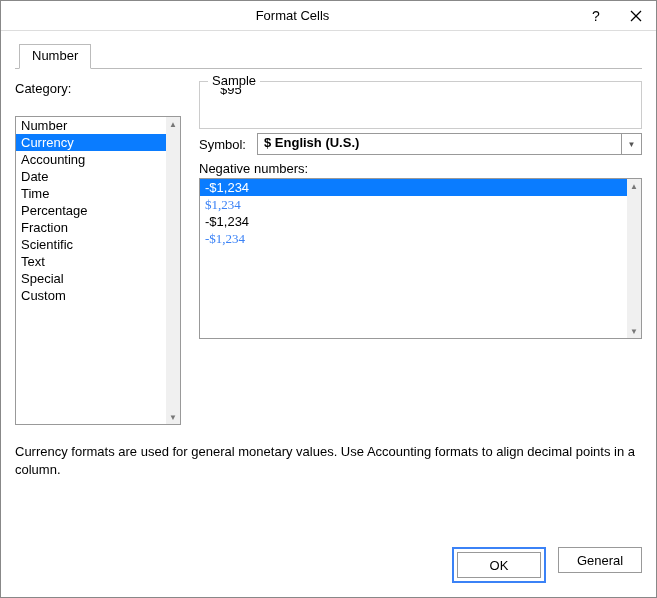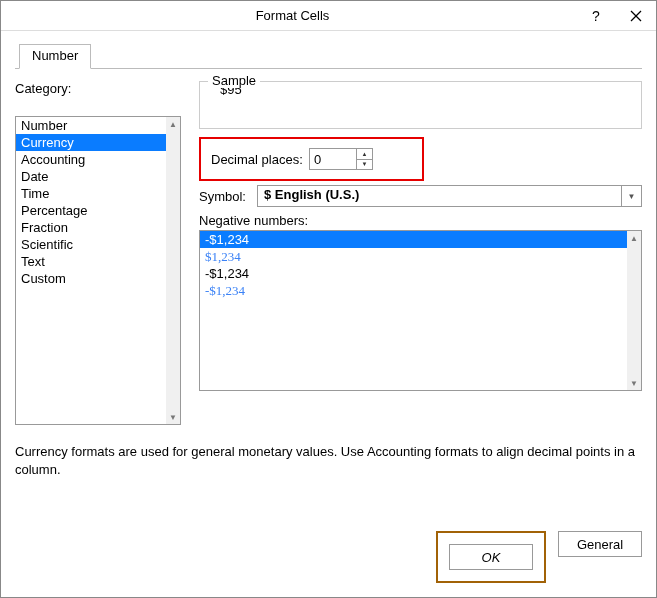--- a/index.html
+++ b/index.html
@@ -209,23 +209,23 @@
     border:1px solid #999;
     background:#fff;
     width:84px;
     height:26px;
     display:flex;
     align-items:center;
     justify-content:center;
     cursor:pointer;
   }
   .btn.ok-wrap {
-    border:2px solid #a16207;
-    padding:11px;
-    width:auto; height:auto;font-style:italic;
+    border:2px solid #3b82f6;
+    padding:3px;
+    width:auto; height:auto;
   }
   .btn.ok-wrap .btn-inner {
     border:1px solid #999;
     width:84px; height:26px;
     display:flex;align-items:center;justify-content:center;
   }
 </style>
 </head>
 <body>
 
@@ -255,47 +255,36 @@
           <div class="items" id="category-items">
               <div class="item">Number</div>
               <div class="item selected">Currency</div>
               <div class="item">Accounting</div>
               <div class="item">Date</div>
               <div class="item">Time</div>
               <div class="item">Percentage</div>
               <div class="item">Fraction</div>
               <div class="item">Scientific</div>
               <div class="item">Text</div>
+              <div class="item">Special</div>
               <div class="item">Custom</div>
             </div>
           <div class="scrollbar">
             <div class="arrow">▲</div>
             <div class="arrow">▼</div>
           </div>
         </div>
       </div>
 
       <div class="right-col">
         <div class="groupbox">
           <div class="legend">Sample</div>
           <div class="sample-val">$95</div>
         </div>
 
-        <div class="red-box">
-          <div class="field-row">
-            <div class="fl">Decimal places:</div>
-            <div class="spinner">
-              <input type="text" value="0" style="">
-              <div class="spins">
-                <div>▲</div>
-                <div>▼</div>
-              </div>
-            </div>
-          </div>
-        </div>
 
         <div class="symbol-row-full">
           <div class="fl sym-label">Symbol:</div>
           <div class="symbol-dd">
             <div class="val">$ English (U.S.)</div>
             <div class="ddbtn">▼</div>
           </div>
         </div>
 
         <div class="neg-label">Negative numbers:</div>

